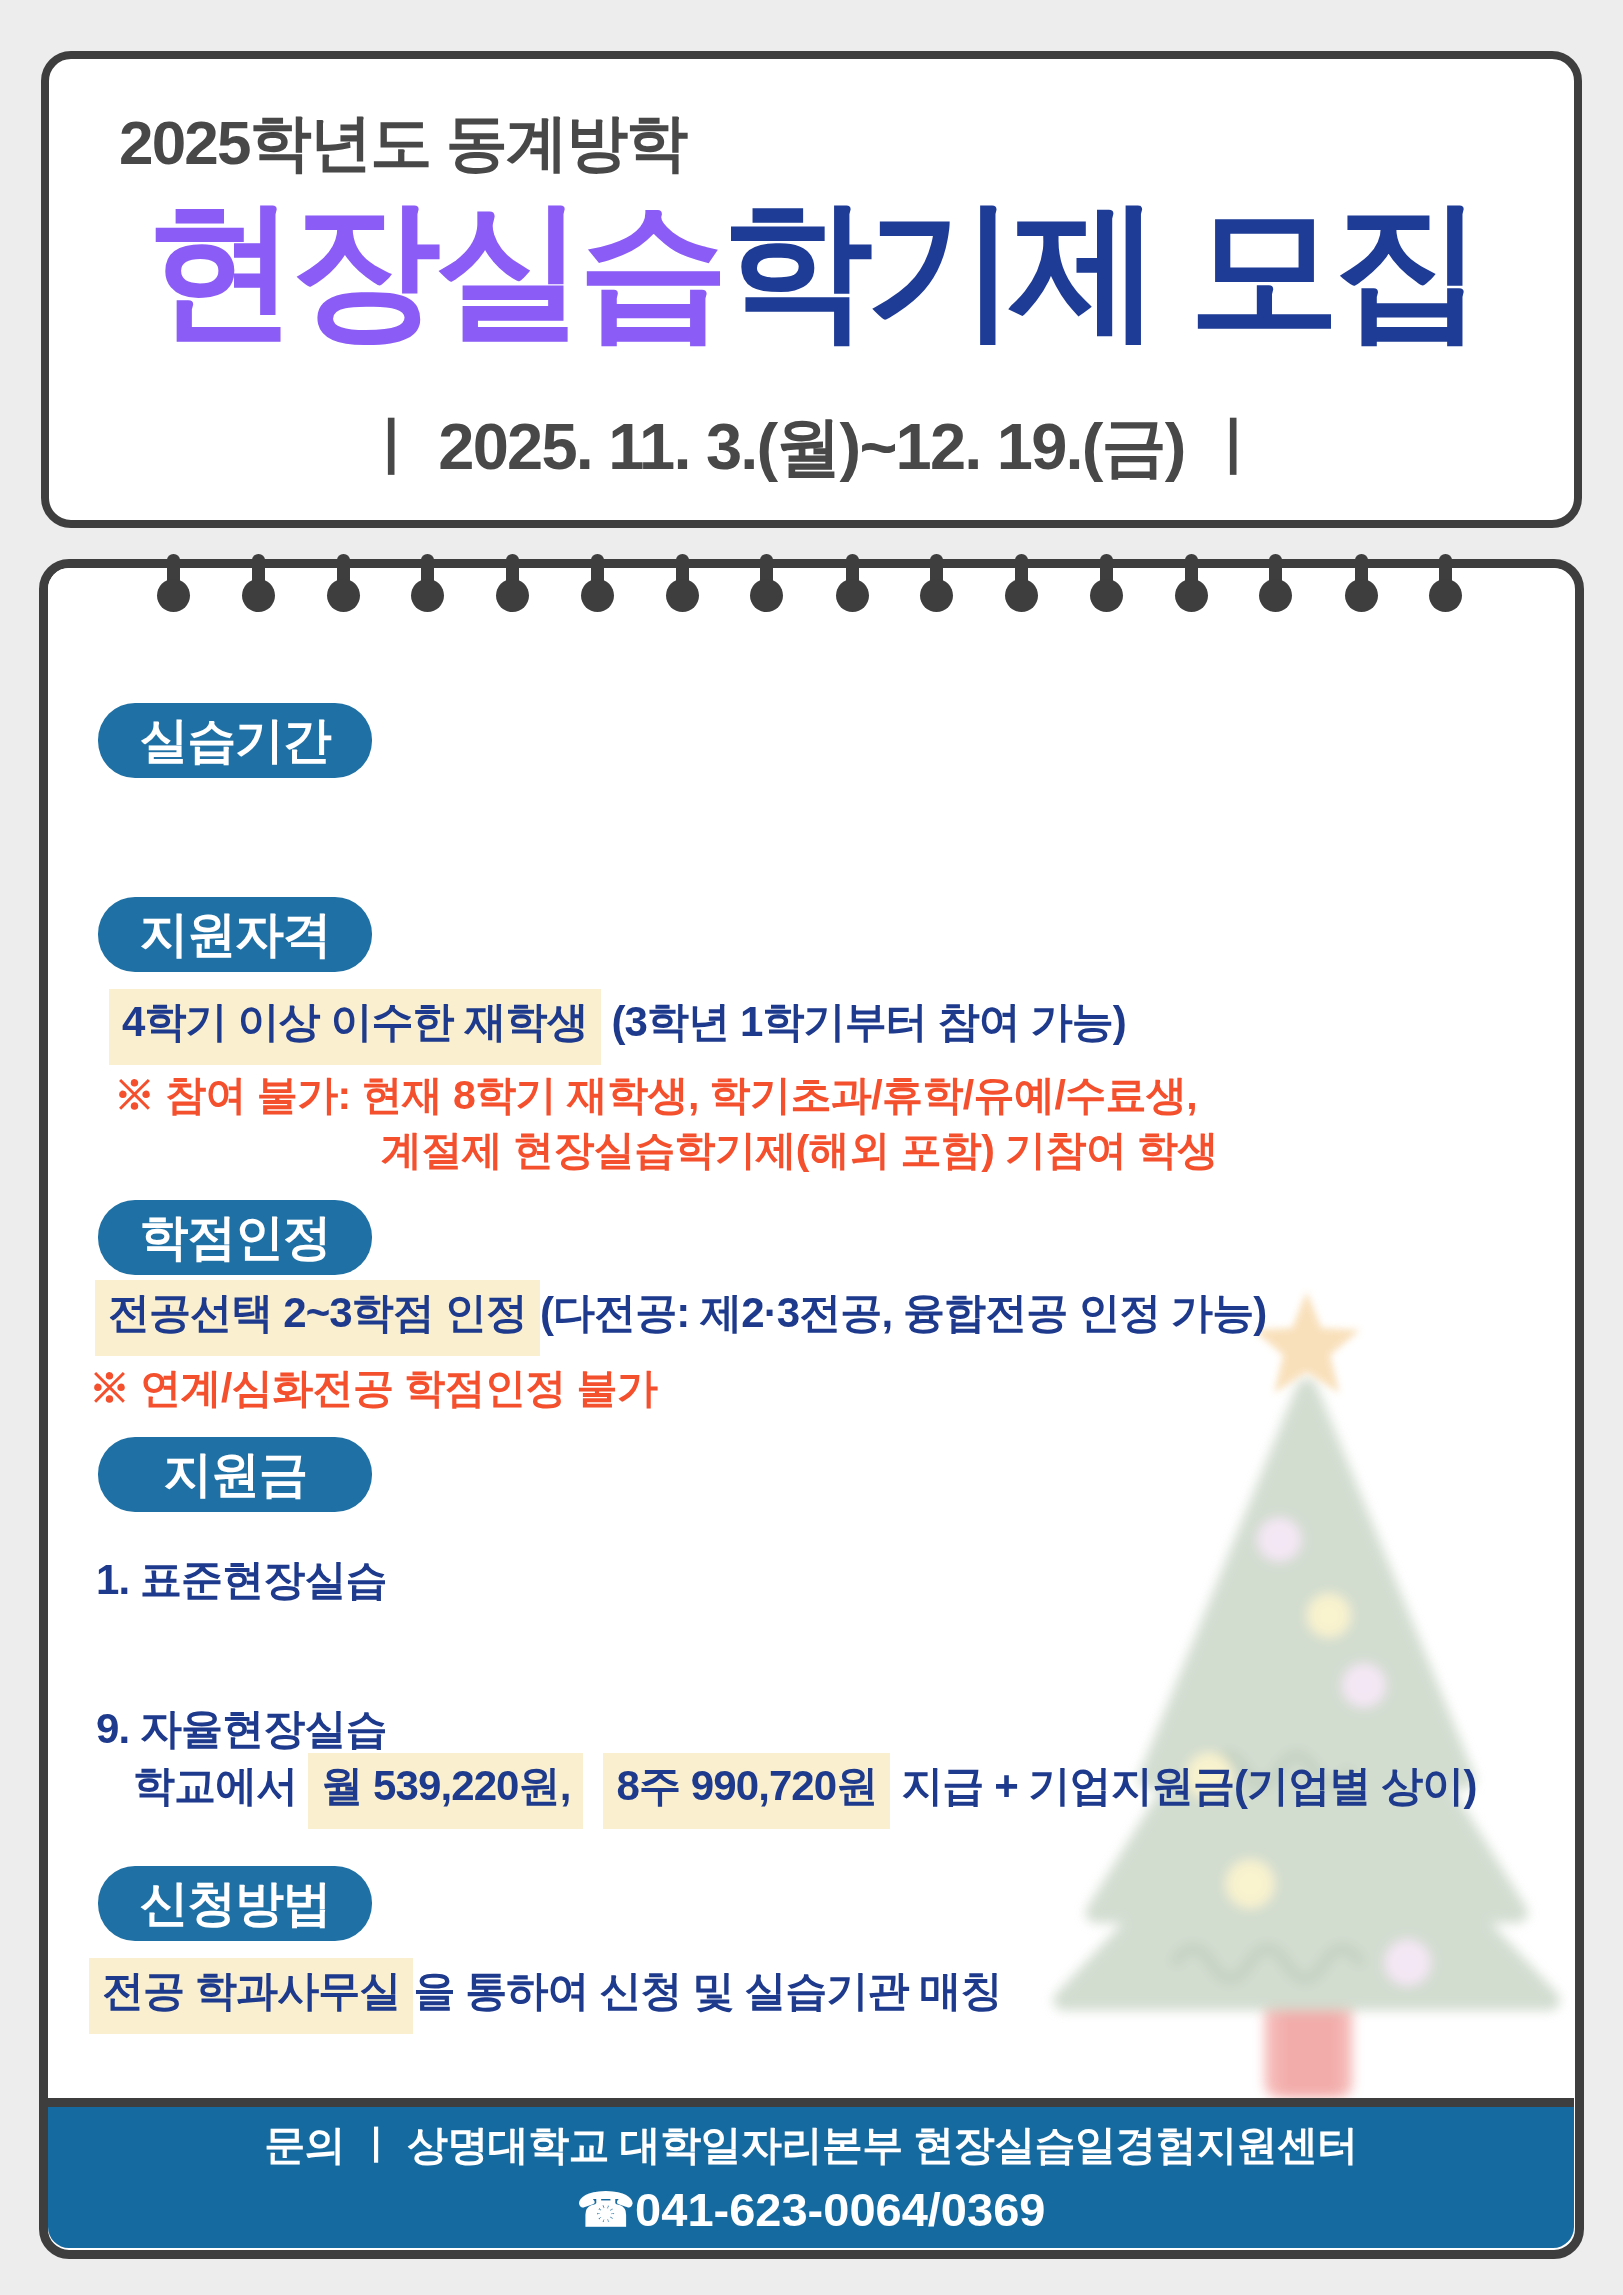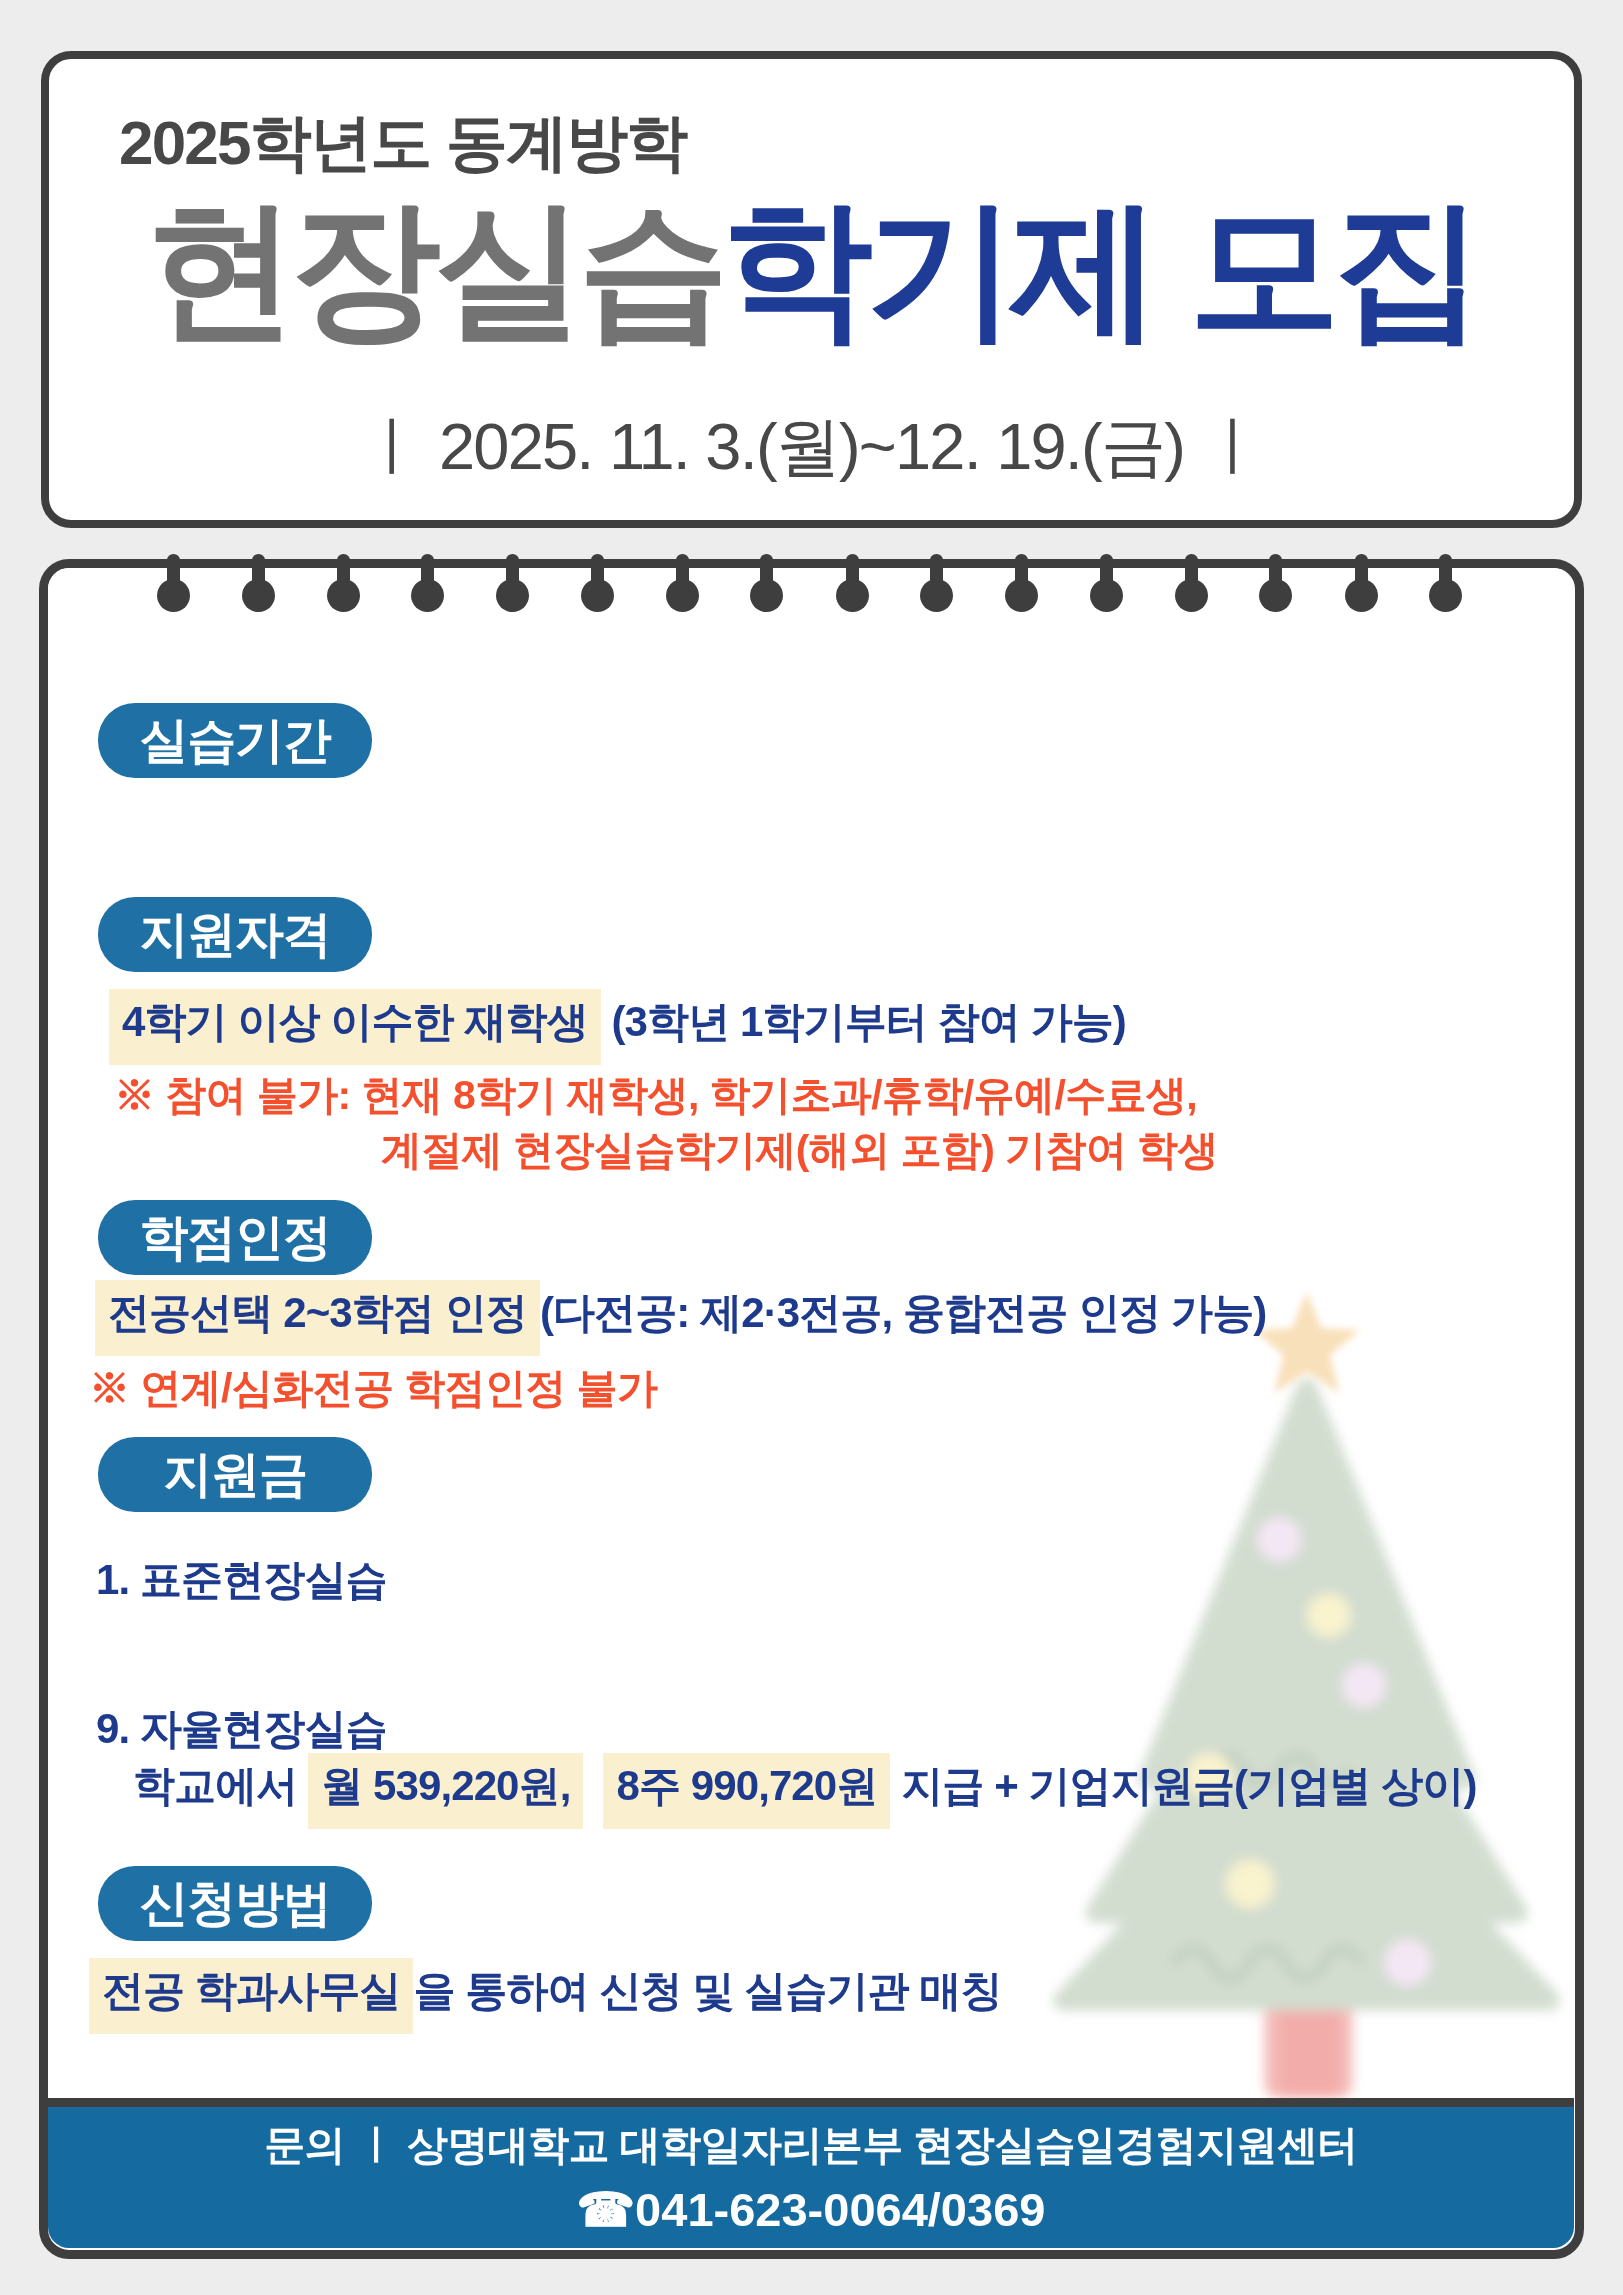--- a/index.html
+++ b/index.html
@@ -6,23 +6,23 @@
   .poster{position:relative;width:1623px;height:2295px;background:#EDEDED;overflow:hidden;
           font-family:"Liberation Sans", sans-serif;}
   .card{position:absolute;background:#ffffff;border:8.8px solid #3E3E3E;border-radius:30px;box-sizing:border-box;}
 
   
   .header-card{left:41px;top:51px;width:1541px;height:477px;}
   .subtitle{position:absolute;left:70px;top:42px;font-size:62px;font-weight:800;color:#484848;
             letter-spacing:-1.8px;white-space:nowrap;}
   .title{position:absolute;left:0;top:127px;width:100%;margin:0;text-align:center;font-size:151px;
          font-weight:900;letter-spacing:-7px;line-height:1.1;white-space:nowrap;}
-  .t-yellow{color:#737373;}
+  .t-yellow{color:#8b5cf6;}
   .t-blue{color:#1E3B96;}
-  .period{position:absolute;left:0;top:344px;width:100%;text-align:center;font-size:65px;font-weight:400;
+  .period{position:absolute;left:0;top:344px;width:100%;text-align:center;font-size:65px;font-weight:700;
           color:#484848;letter-spacing:-1.8px;white-space:nowrap;}
 
   
   .binding{position:absolute;left:0;top:0;width:100%;height:0;z-index:5;}
   .pin{position:absolute;top:554px;width:13px;height:39px;background:#3E3E3E;border-radius:6.4px;}
   .pin::after{content:"";position:absolute;left:-10px;top:24.5px;width:33px;height:33px;border-radius:50%;
               background:#3E3E3E;}
 
   
   .main-card{left:39px;top:559px;width:1545px;height:1700px;border-width:9.3px;display:flex;flex-direction:column;}

